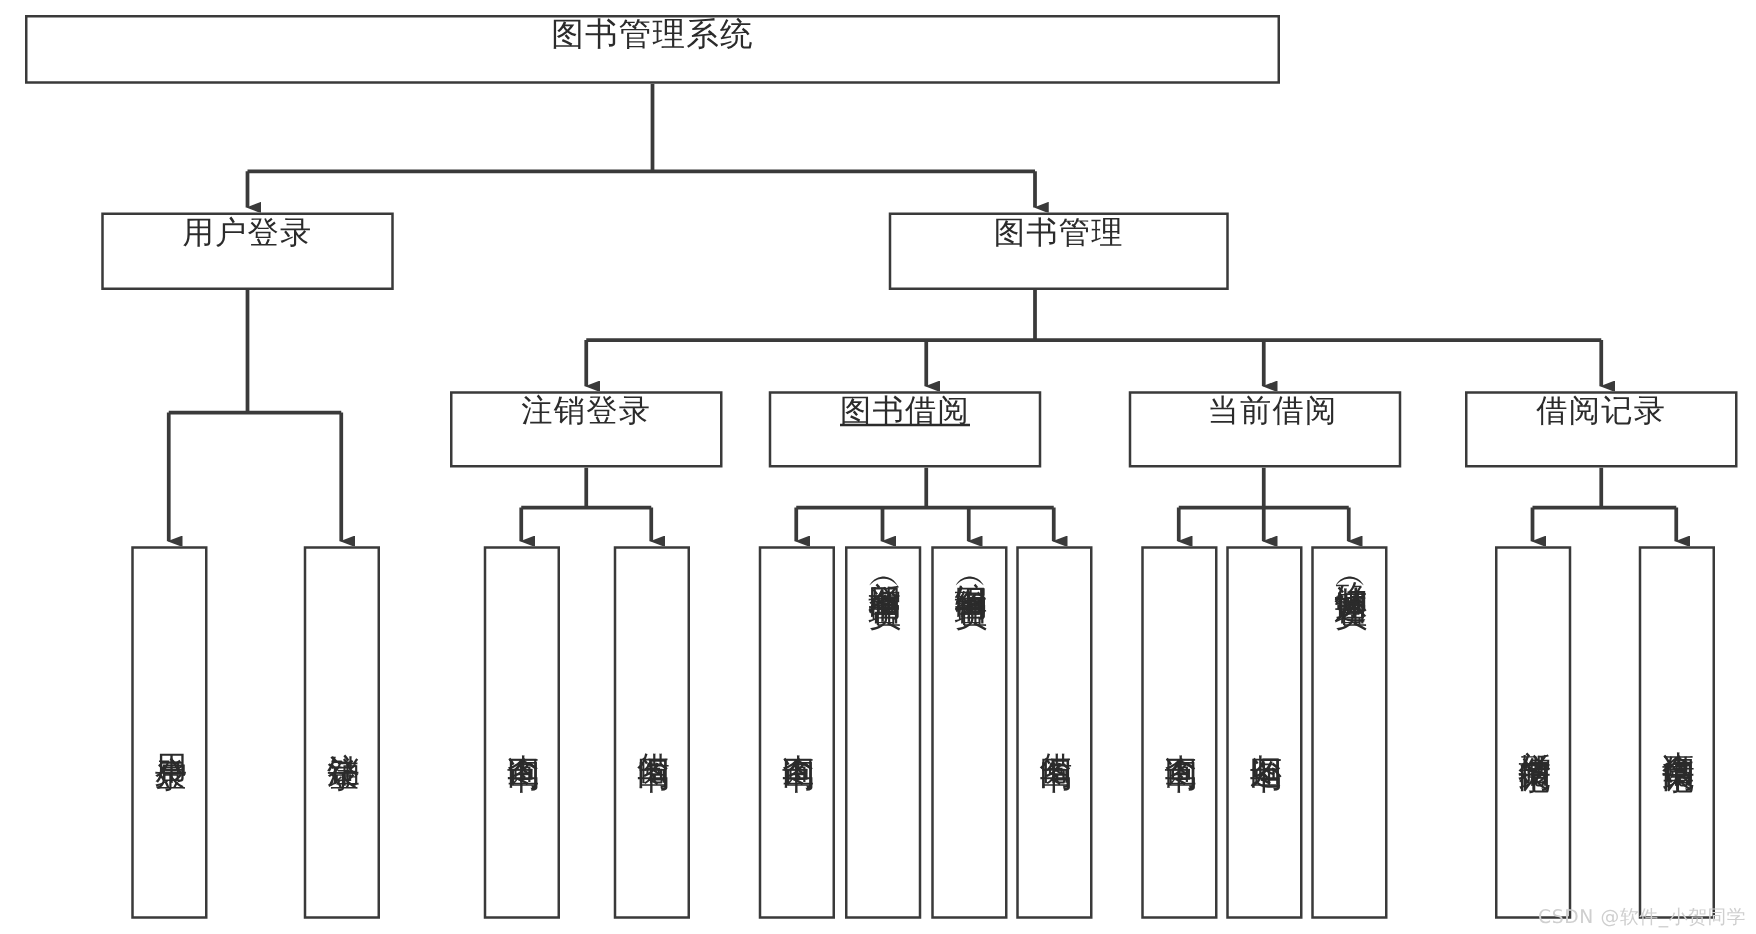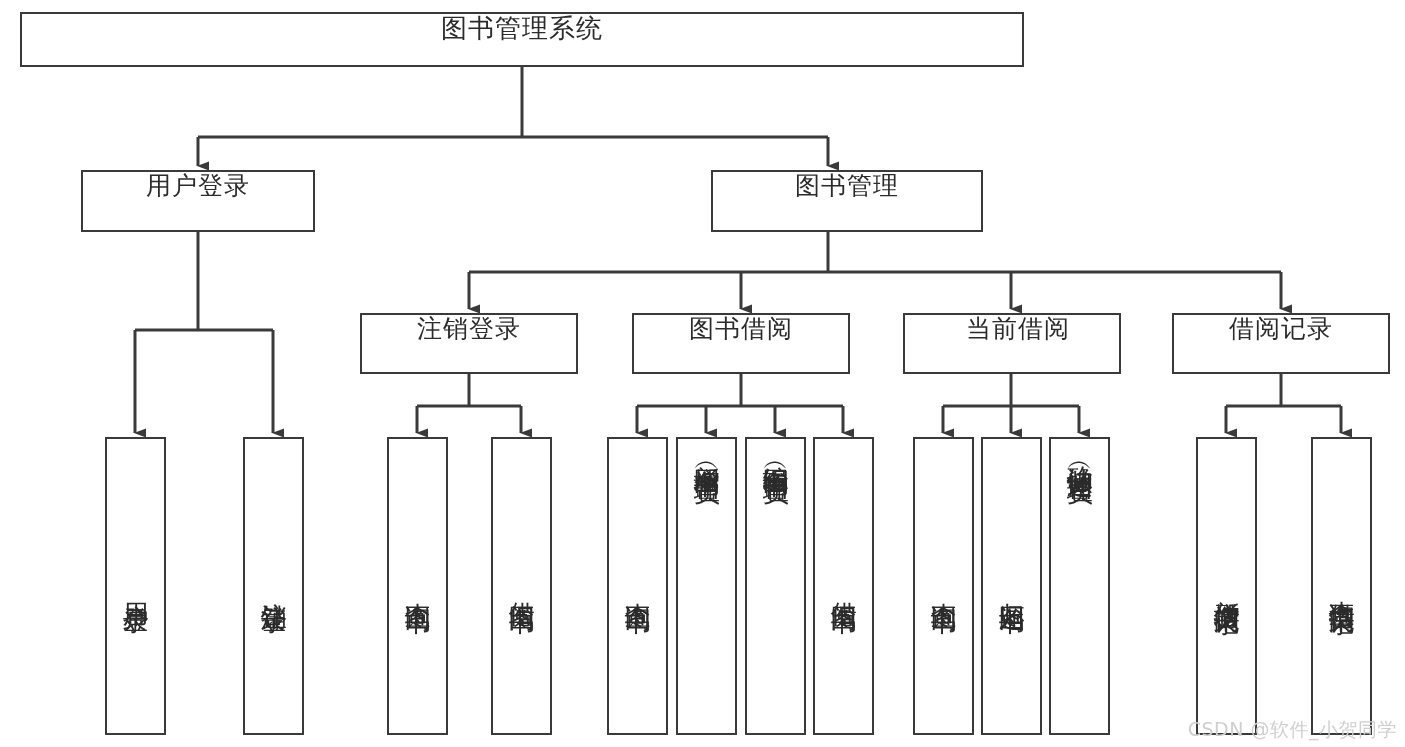--- a/index.html
+++ b/index.html
@@ -33,21 +33,21 @@
   .node.root .lbl{font-size:26px;}
 
   
   .node.l1{top:170px;height:62px;}
   .node.l1.n-login{left:81px;width:234px;}
   .node.l1.n-bookmgr{left:711px;width:272px;}
 
   
   .node.l2{top:313px;height:61px;width:218px;}
   .node.l2.n-recommend{left:360px;}
-  .node.l2.n-borrow{left:632px;}
+  .node.l2.n-borrow{left:615px;text-decoration:underline;}
   .node.l2.n-current{left:903px;padding-left:12px;}
   .node.l2.n-record{left:1172px;}
 
   
   .node.leaf{
     top:437px;height:298px;width:61px;
     align-items:flex-start;
     justify-content:center;
     padding-top:6px;
   }
@@ -57,21 +57,21 @@
     writing-mode:vertical-rl;
     text-orientation:upright;
     white-space:nowrap;
     letter-spacing:2px;
   }
   .node.leaf.center-text{align-items:center;padding-top:0;}
 
   .watermark{
     position:absolute;
     right:8px;bottom:4px;
-    font-size:19px;
+    font-size:15px;
     color:#cfcfcf;
     letter-spacing:0.5px;
     white-space:nowrap;
     pointer-events:none;
   }
 </style>
 </head>
 <body>
 
 <div id="canvas">

